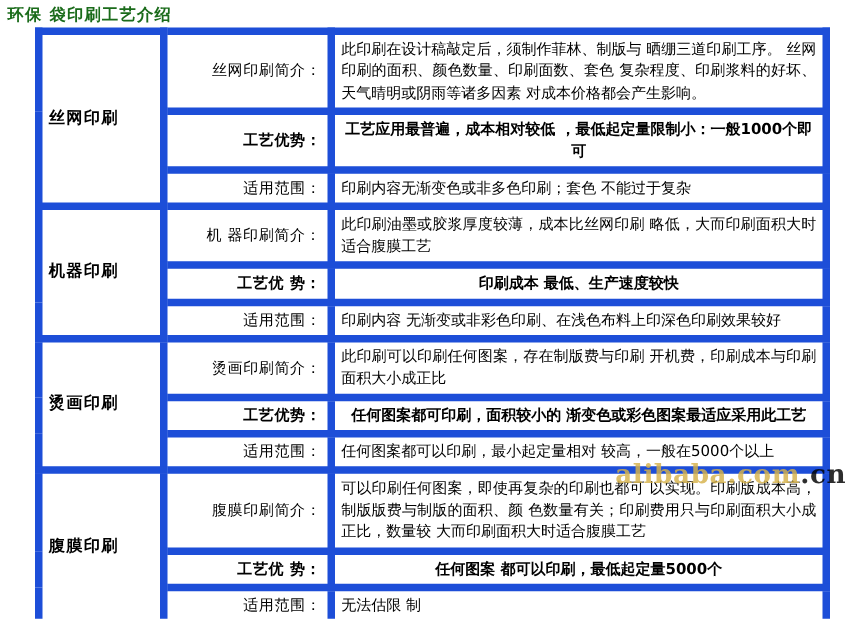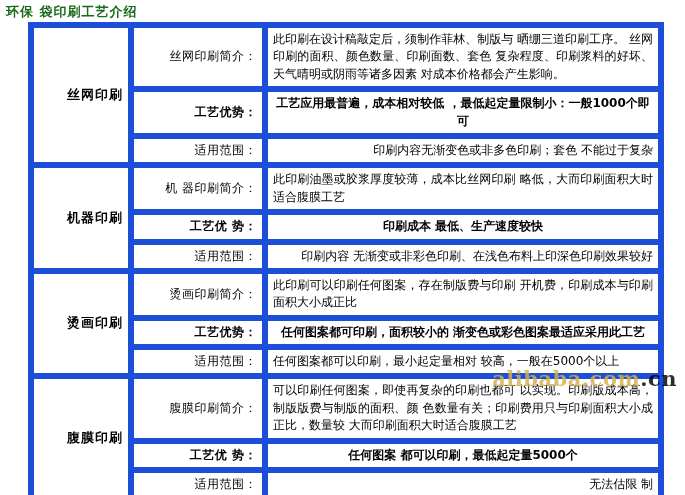--- a/index.html
+++ b/index.html
@@ -40,21 +40,21 @@
     table-layout: fixed;
   }
   table.main td {
     border: 6px solid #1d4ed8;
     vertical-align: middle;
     padding: 3px 5px;
     line-height: 1.45;
   }
   td.cat {
     width: 84px;
-    text-align: right;
+    text-align: left;
     font-weight: bold;
     font-size: 13px;
     letter-spacing: 1px;
     margin-left: 48px;
   }
   td.lbl {
     width: 118px;
     text-align: right;
     font-size: 12px;
     letter-spacing: 0.5px;
@@ -66,21 +66,21 @@
     font-size: 12px;
     text-align: justify;
     text-justify: inter-ideograph;
   }
   td.val.bold {
     font-weight: bold;
     text-align: center;
     margin-left: 42px;
   }
   td.val.center {
-    text-align: right;
+    text-align: left;
   }
   .wm {
     position: absolute;
     right: 8px;
     bottom: 2px;
     font-family: "DejaVu Serif", "Liberation Serif", serif;
     font-size: 21px;
     font-weight: bold;
     color: #d6b24a;
     opacity: 0.82;

